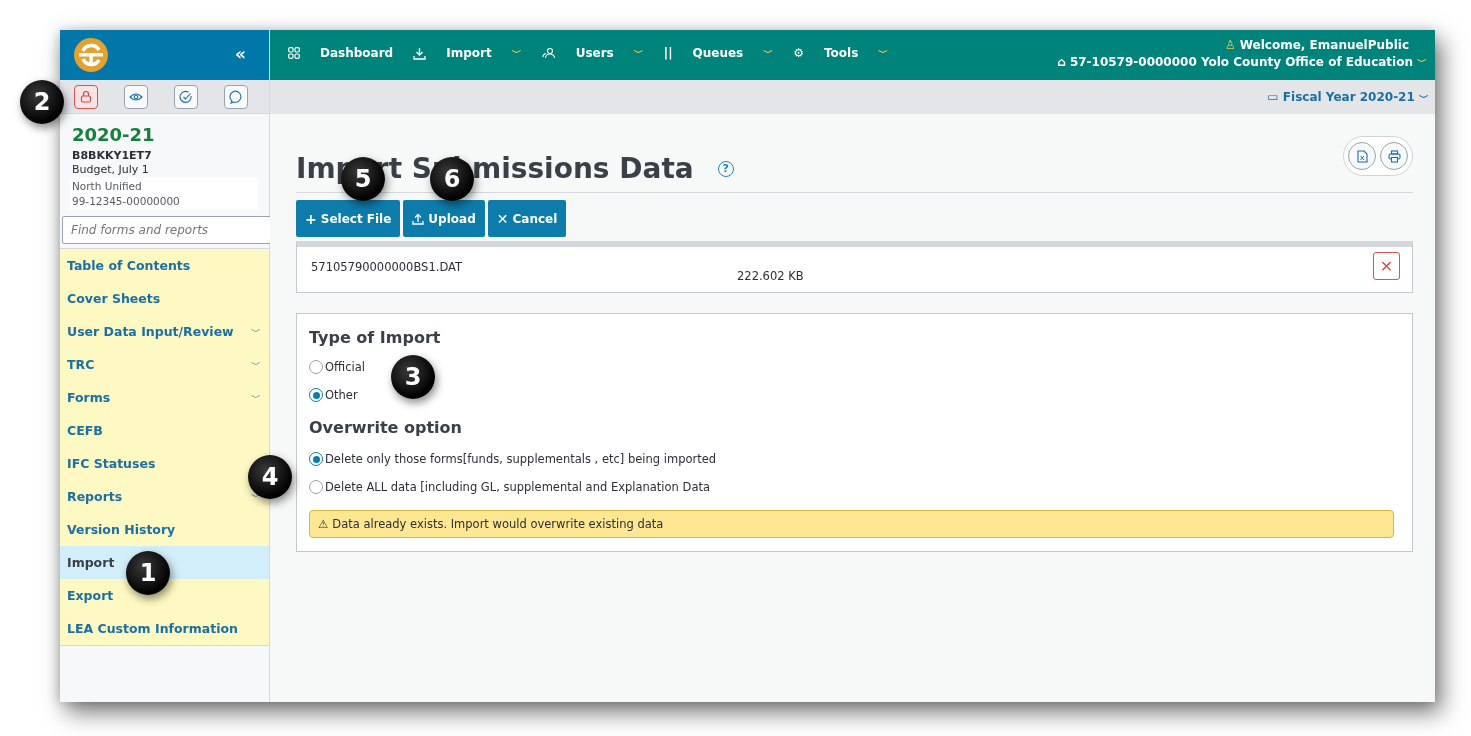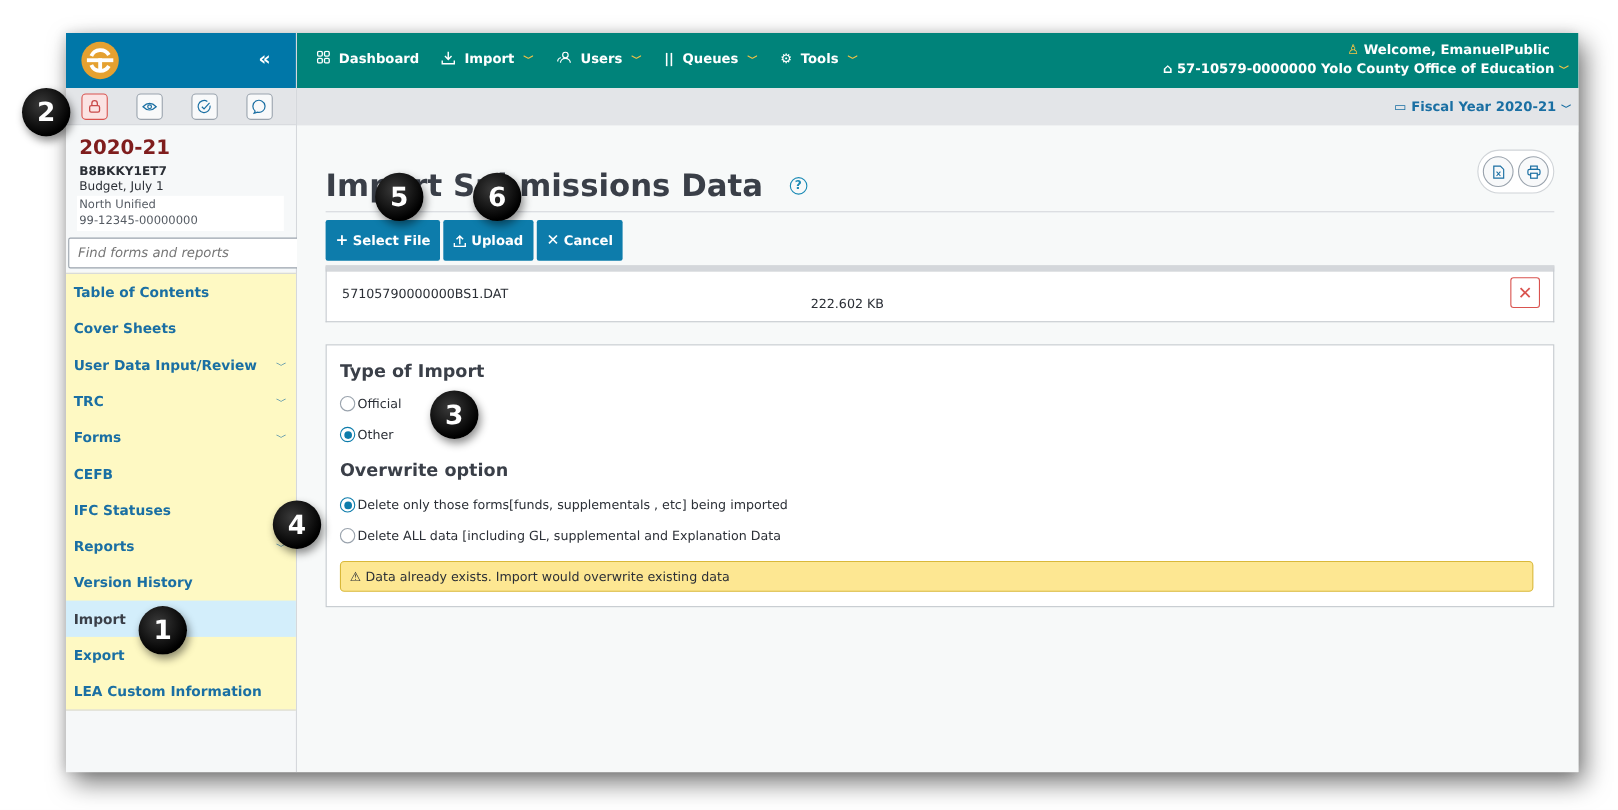--- a/index.html
+++ b/index.html
@@ -15,35 +15,35 @@
   
   .sidebar { position: absolute; left: 0; top: 0; width: 210px; height: 672px; background: #f6f8f9; border-right: 1px solid #d5d8dc; }
   .side-brand { height: 50px; background: #0077a8; position: relative; }
   .logo { position: absolute; left: 14px; top: 8px; width: 34px; height: 34px; border-radius: 50%; background: #e5a130; }
   .logo svg { position: absolute; left: 0; top: 0; }
   .collapse { position: absolute; right: 26px; top: 14px; color: #fff; font-size: 17px; font-weight: bold; cursor: pointer; letter-spacing: -3px; }
   .side-tools { height: 34px; background: #e3e5e8; display: flex; align-items: center; padding-left: 14px; gap: 26px; border-bottom: 1px solid #d5d8dc; }
   .tool-btn { width: 24px; height: 24px; border: 1px solid #9aa3ad; border-radius: 4px; background: #f8f9fa; display: flex; align-items: center; justify-content: center; cursor: pointer; }
   .tool-btn.lock { border-color: #d9534f; background: #fbe3e3; }
   .side-info { padding: 10px 12px 0 12px; background: #f6f8f9; }
-  .year { font-size: 18px; font-weight: bold; color: #7f1d1d; }
+  .year { font-size: 18px; font-weight: bold; color: #15803d; }
   .code { font-size: 11px; font-weight: bold; color: #2b2f36; margin-top: 4px; }
   .budget { font-size: 11px; color: #2b2f36; margin-top: 1px; }
   .lea-box { background: #fff; margin: 2px 0 0 -2px; padding: 1px 2px; width: 188px; }
   .lea-box div { font-size: 10.5px; color: #555b63; line-height: 15px; }
   .find { margin: 6px 0 0 -10px; width: 228px; height: 28px; border: 1px solid #9aa3ad; border-radius: 2px; background: #fff; font-style: italic; font-size: 12px; color: #555b63; padding: 0 8px; font-family: "DejaVu Sans", sans-serif; }
   .nav { list-style: none; margin-top: 4px; border-top: 1px solid #d5d8dc; border-bottom: 1px solid #d5d8dc; background: #fef9c3; }
   .nav li { height: 33px; display: flex; align-items: center; justify-content: space-between; padding: 0 8px 0 7px; font-size: 12.5px; font-weight: bold; color: #1a6fa3; cursor: pointer; }
   .nav li.active { background: #d3eefb; color: #3a3f48; }
   .nav .chev { color: #1a6fa3; font-size: 10px; font-weight: normal; }
 
   
   .topbar { position: absolute; left: 210px; top: 0; right: 0; height: 50px; background: #00837a; color: #fff; }
   .menu { position: absolute; left: 18px; top: 16px; display: flex; gap: 20px; font-size: 12px; font-weight: bold; }
-  .menu-item { display: flex; gap: 8px; cursor: pointer; }
+  .menu-item { display: flex; align-items: center; gap: 20px; cursor: pointer; }
   .menu-item .caret { color: #f6c445; font-size: 10px; }
   .welcome { position: absolute; right: 26px; top: 8px; font-size: 12px; font-weight: bold; }
   .welcome .user-icon { color: #f6c445; }
   .org { position: absolute; right: 8px; top: 25px; font-size: 12px; font-weight: bold; display: flex; gap: 4px; cursor: pointer; }
   .org .caret { color: #f6c445; font-size: 10px; }
 
   .subbar { position: absolute; left: 210px; top: 50px; right: 0; height: 40px; background: #e3e5e8; border-bottom: 1px solid #d5d8dc; }
   .fiscal { position: absolute; right: 6px; top: 10px; font-size: 12px; font-weight: bold; color: #1a6fa3; cursor: pointer; }
 
   

